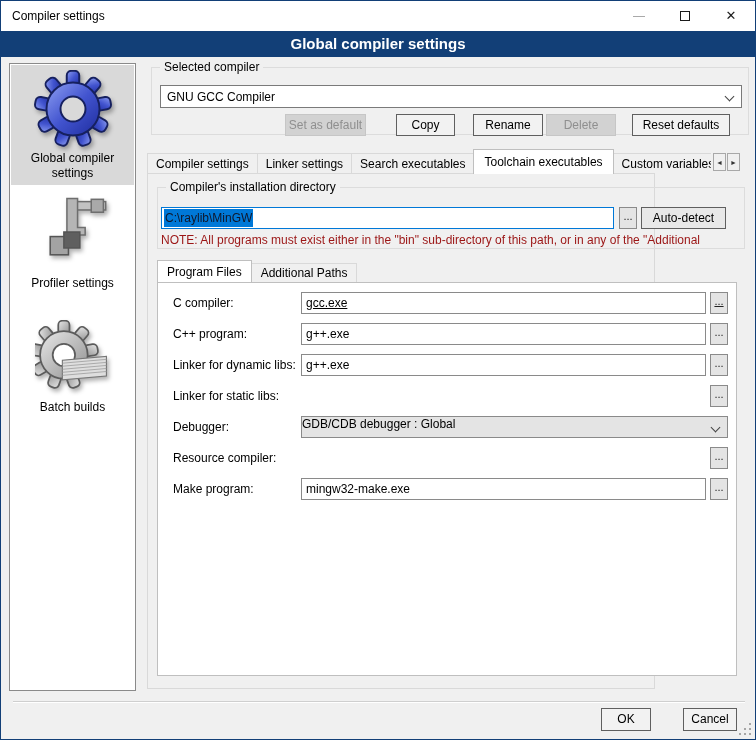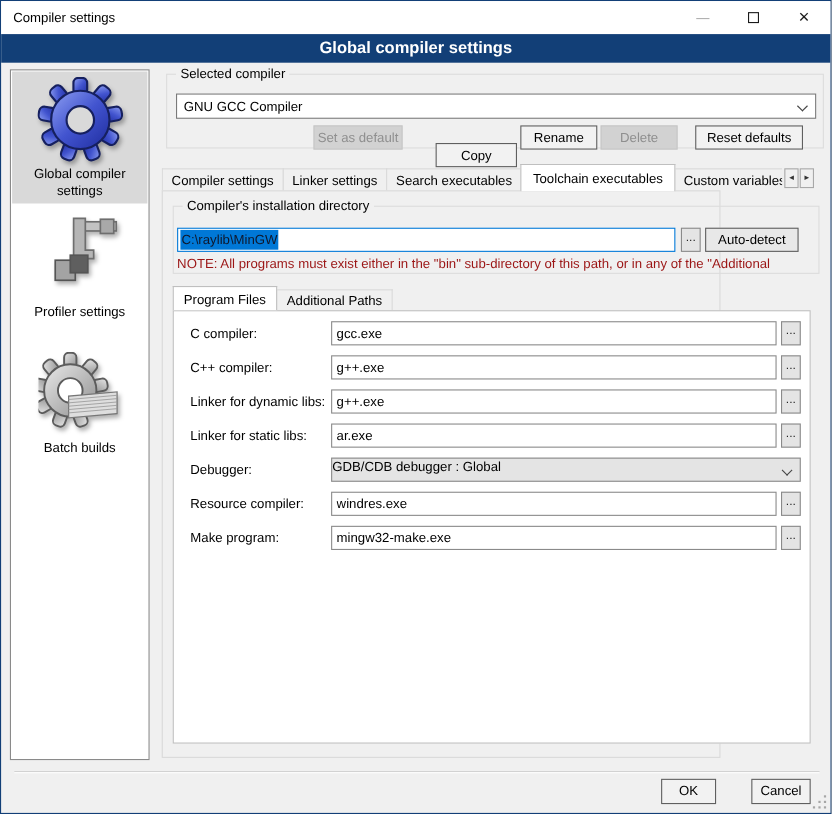--- a/index.html
+++ b/index.html
@@ -58,21 +58,21 @@
   .chev { position:absolute; right:8px; top:7px; width:7px; height:7px; border-right:1px solid #444; border-bottom:1px solid #444; transform:rotate(45deg); }
   .combo-main { left:8px; top:17px; width:582px; height:23px; }
 
   
   .btn {
     position:absolute; height:22px; background:#f2f2f2; border:1px solid #5f5f5f;
     font-size:12px; color:#000; text-align:center; line-height:20px; font-family:"Liberation Sans",sans-serif;
   }
   .btn.disabled { background:#d2d2d2; border:1px solid #c6c6c6; color:#8f8f8f; }
   .b-setdef { left:133px; top:46px; width:81px; }
-  .b-copy   { left:244px; top:46px; width:74px;margin-top:16px; }
+  .b-copy   { left:244px; top:46px; width:59px; }
   .b-rename { left:321px; top:46px; width:70px; }
   .b-delete { left:394px; top:46px; width:70px; }
   .b-reset  { left:480px; top:46px; width:98px; }
 
   
   .tabstrip { position:absolute; left:146px; top:148px; width:600px; height:25px; }
   .tabs-clip { position:absolute; left:0; bottom:0; width:564px; height:25px; overflow:hidden; display:flex; align-items:flex-end; }
   .tab {
     flex:0 0 auto; white-space:nowrap; font-size:12px; padding:0 8px;
     height:21px; line-height:21px; background:#f0f0f0; border:1px solid #d9d9d9; border-bottom:none; margin-right:-1px;
@@ -110,21 +110,21 @@
 
   .row-label { position:absolute; left:15px; font-size:12px; color:#000; white-space:nowrap; }
   .field {
     position:absolute; left:143px; width:405px; height:22px; background:#fff; border:1px solid #8a8a8a;
     font-size:12px; font-family:"Liberation Sans",sans-serif; padding:0 4px; color:#000;
   }
   .row-browse { left:552px; width:18px; }
   .field-select { position:absolute; left:143px; width:427px; height:22px; background:#e4e4e4; border:1px solid #8a8a8a; font-size:12px; }
   .field-select .combo-text { top:4px; left:5px; }
 
-  .r0 { top:9px; }   .r0l { top:13px; }
+  .r0 { top:9px;text-decoration:underline; }   .r0l { top:13px; }
   .r1 { top:40px; }  .r1l { top:44px; }
   .r2 { top:71px; }  .r2l { top:75px; }
   .r3 { top:102px; } .r3l { top:106px; }
   .r4 { top:133px; } .r4l { top:137px; }
   .r5 { top:164px; } .r5l { top:168px; }
   .r6 { top:195px; } .r6l { top:199px; }
 
   
   .footer-sep { position:absolute; left:12px; top:700px; width:732px; height:2px; border-top:1px solid #cfcfcf; border-bottom:1px solid #ffffff; }
   .b-ok     { left:600px; top:707px; width:50px; height:23px; line-height:21px; }
@@ -282,40 +282,38 @@
       <span class="itab active">Program Files</span>
       <span class="itab">Additional Paths</span>
     </div>
 
     <div class="inner-page">
 
       <span class="row-label r0l">C compiler:</span>
       <input class="field r0" value="gcc.exe" style="">
       <div class="mini-btn row-browse r0">...</div>
 
-      <span class="row-label r1l">C++ compiler:</span>
+      <span class="row-label r1l">C++ program:</span>
       <input class="field r1" value="g++.exe" style="">
       <div class="mini-btn row-browse r1">...</div>
 
       <span class="row-label r2l">Linker for dynamic libs:</span>
       <input class="field r2" value="g++.exe" style="">
       <div class="mini-btn row-browse r2">...</div>
 
       <span class="row-label r3l">Linker for static libs:</span>
-      <input class="field r3" value="ar.exe" style="">
       <div class="mini-btn row-browse r3">...</div>
 
       <span class="row-label r4l">Debugger:</span>
       <div class="field-select r4">
         <span class="combo-text">GDB/CDB debugger : Global</span>
         <span class="chev"></span>
       </div>
 
       <span class="row-label r5l">Resource compiler:</span>
-      <input class="field r5" value="windres.exe" style="">
       <div class="mini-btn row-browse r5">...</div>
 
       <span class="row-label r6l">Make program:</span>
       <input class="field r6" value="mingw32-make.exe" style="">
       <div class="mini-btn row-browse r6">...</div>
 
     </div>
   </div>
 
   <div class="footer-sep"></div>

